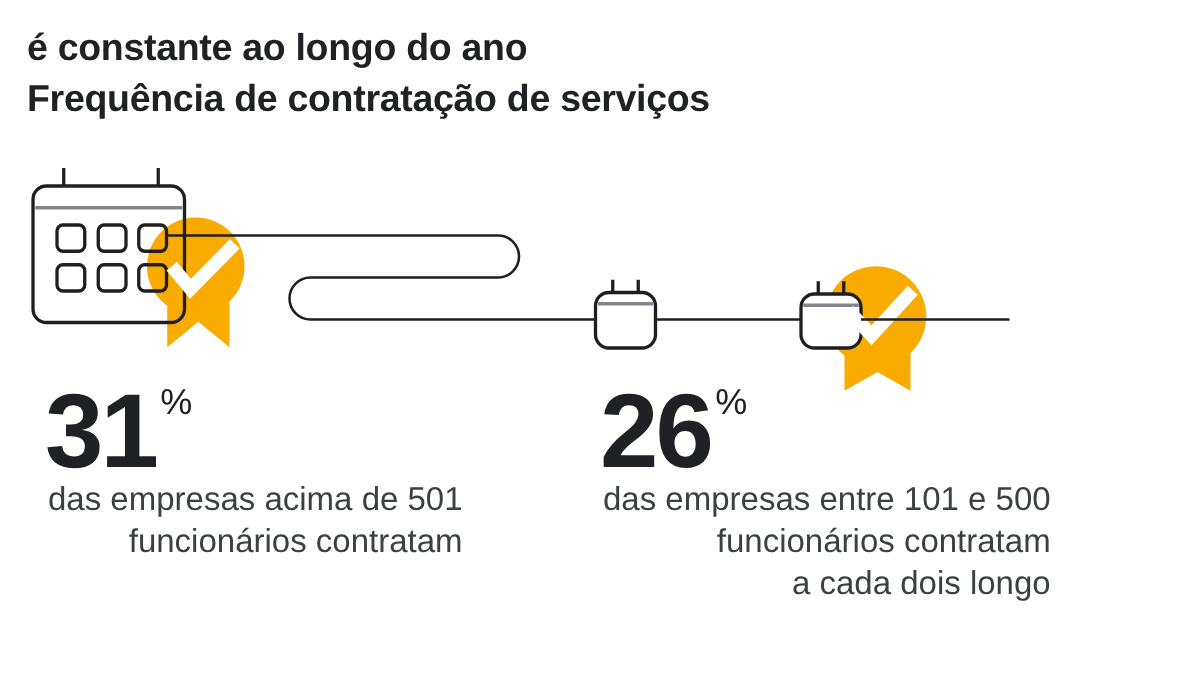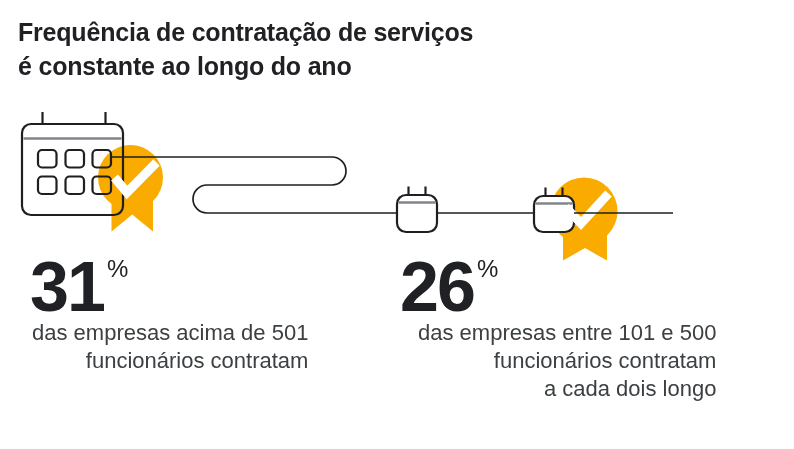--- a/index.html
+++ b/index.html
@@ -80,40 +80,40 @@
     </g>
 
     <path class="check" d="M 565.5 207 L 581 223.5 L 608.5 193.5"></path>
 
     <path class="timeline" d="M 111 157 H 332 A 14 14 0 0 1 332 185 H 207 A 14 14 0 0 0 207 213 H 397
              M 437 213 H 534
              M 574 213 H 673"></path>
   </svg>
 
   <div class="page-title">
+    <div>é constante ao longo do ano</div>
     <div>Frequência de contratação de serviços</div>
-    <div>é constante ao longo do ano</div>
   </div>
 
   <div class="stat" style="left:30px;top:252px;">
     <div class="stat-number">
       <span class="stat-value">31</span>
       <span class="stat-unit">%</span>
     </div>
   </div>
   <div class="stat-desc" style="left:32px;top:319px;">
     <div>das empresas acima de 501</div>
     <div>funcionários contratam</div>
   </div>
 
   <div class="stat" style="left:400px;top:252px;text-align:center;">
     <div class="stat-number">
       <span class="stat-value">26</span>
       <span class="stat-unit">%</span>
     </div>
   </div>
-  <div class="stat-desc" style="left:402px;top:319px;margin-left:16px;">
+  <div class="stat-desc" style="left:402px;top:319px;">
     <div>das empresas entre 101 e 500</div>
     <div>funcionários contratam</div>
     <div>a cada dois longo</div>
   </div>
 
 </div>
 
 </body></html>

